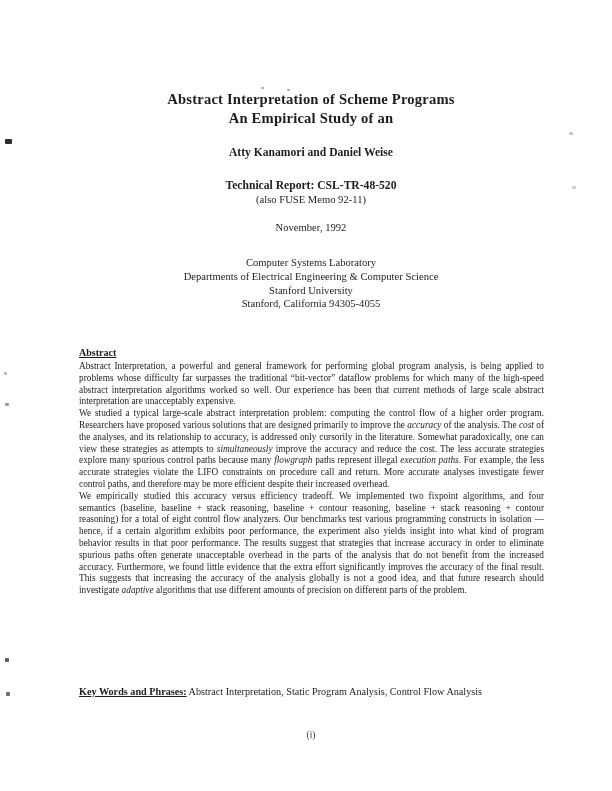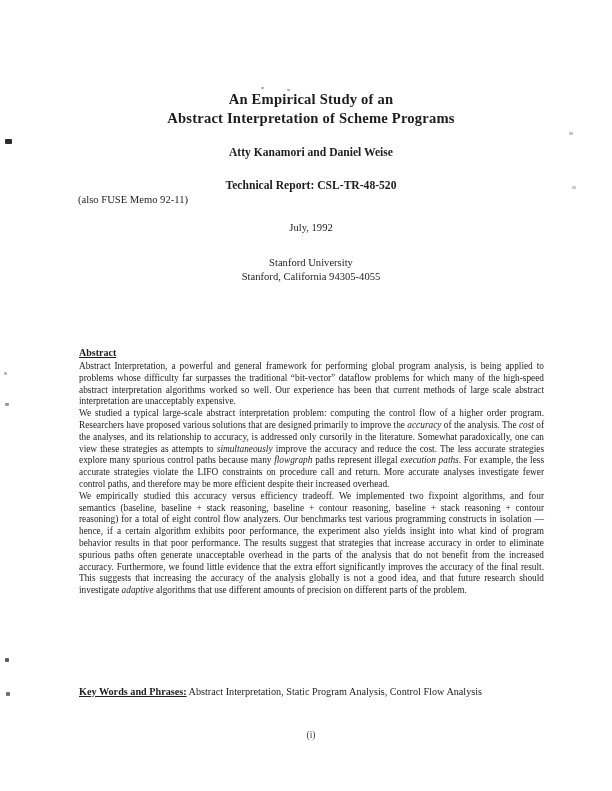--- a/index.html
+++ b/index.html
@@ -27,21 +27,21 @@
   .authors{
     position:absolute;left:0;top:146px;width:466px;
     font-size:11.6px;font-weight:bold;text-align:center;
   }
   .report{
     position:absolute;left:0;top:179px;width:466px;
     font-size:11.6px;font-weight:bold;text-align:center;
   }
   .memo{
     position:absolute;left:0;top:194px;width:466px;
-    font-size:10.6px;
+    font-size:10.6px;text-align:center;
   }
   .date{
     position:absolute;left:0;top:222px;width:466px;
     font-size:10.6px;text-align:center;
   }
   .affil{
     position:absolute;left:0;top:256px;width:466px;
     font-size:10.6px;line-height:13.8px;text-align:center;
   }
   .affil div{display:block;}
@@ -77,32 +77,34 @@
   .s8{left:261px;top:87px;width:3px;height:2px;background:#a8a8a8;}
   .s9{left:287px;top:89px;width:3px;height:2px;background:#a8a8a8;}
 </style>
 </head>
 <body>
 
 <div class="page">
   <div class="content">
 
     <h1 class="title">
+      <span class="tline">Abstract Interpretation of Scheme Programs</span>
       <span class="tline">An Empirical Study of an</span>
-      <span class="tline">Abstract Interpretation of Scheme Programs</span>
     </h1>
 
     <div class="authors">Atty Kanamori and Daniel Weise</div>
 
     <div class="report">Technical Report: CSL-TR-48-520</div>
     <div class="memo">(also FUSE Memo 92-11)</div>
 
-    <div class="date">July, 1992</div>
+    <div class="date">November, 1992</div>
 
     <div class="affil">
+      <div>Computer Systems Laboratory</div>
+      <div>Departments of Electrical Engineering &amp; Computer Science</div>
       <div>Stanford University</div>
       <div>Stanford, California 94305-4055</div>
     </div>
 
     <div class="abstract-heading">Abstract</div>
 
     <div class="abstract-body">
         <p><span>Abstract Interpretation, a powerful and general framework for performing global program analysis, is being applied to problems whose difficulty far surpasses the traditional “bit-vector” dataflow problems for which many of the high-speed abstract interpretation algorithms worked so well. Our experience has been that current methods of large scale abstract interpretation are unacceptably expensive.</span></p>
         <p><span>We studied a typical large-scale abstract interpretation problem: computing the control flow of a higher order program. Researchers have proposed various solutions that are designed primarily to improve the </span><em>accuracy</em><span> of the analysis. The </span><em>cost</em><span> of the analyses, and its relationship to accuracy, is addressed only cursorily in the literature. Somewhat paradoxically, one can view these strategies as attempts to </span><em>simultaneously</em><span> improve the accuracy and reduce the cost. The less accurate strategies explore many spurious control paths because many </span><em>flowgraph</em><span> paths represent illegal </span><em>execution paths</em><span>. For example, the less accurate strategies violate the LIFO constraints on procedure call and return. More accurate analyses investigate fewer control paths, and therefore may be more efficient despite their increased overhead.</span></p>
         <p><span>We empirically studied this accuracy versus efficiency tradeoff. We implemented two fixpoint algorithms, and four semantics (baseline, baseline + stack reasoning, baseline + contour reasoning, baseline + stack reasoning + contour reasoning) for a total of eight control flow analyzers. Our benchmarks test various programming constructs in isolation — hence, if a certain algorithm exhibits poor performance, the experiment also yields insight into what kind of program behavior results in that poor performance. The results suggest that strategies that increase accuracy in order to eliminate spurious paths often generate unacceptable overhead in the parts of the analysis that do not benefit from the increased accuracy. Furthermore, we found little evidence that the extra effort significantly improves the accuracy of the final result. This suggests that increasing the accuracy of the analysis globally is not a good idea, and that future research should investigate </span><em>adaptive</em><span> algorithms that use different amounts of precision on different parts of the problem.</span></p>

